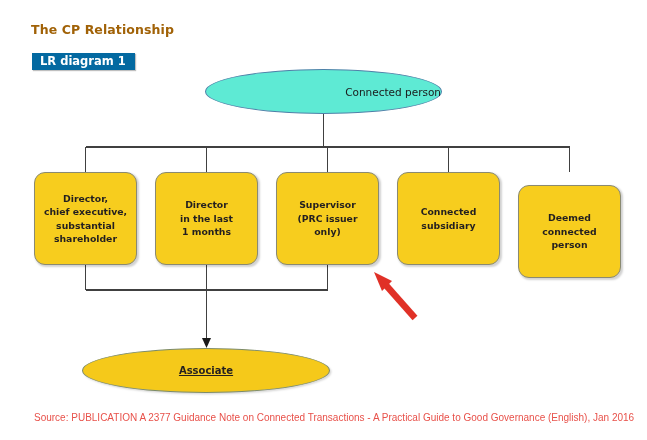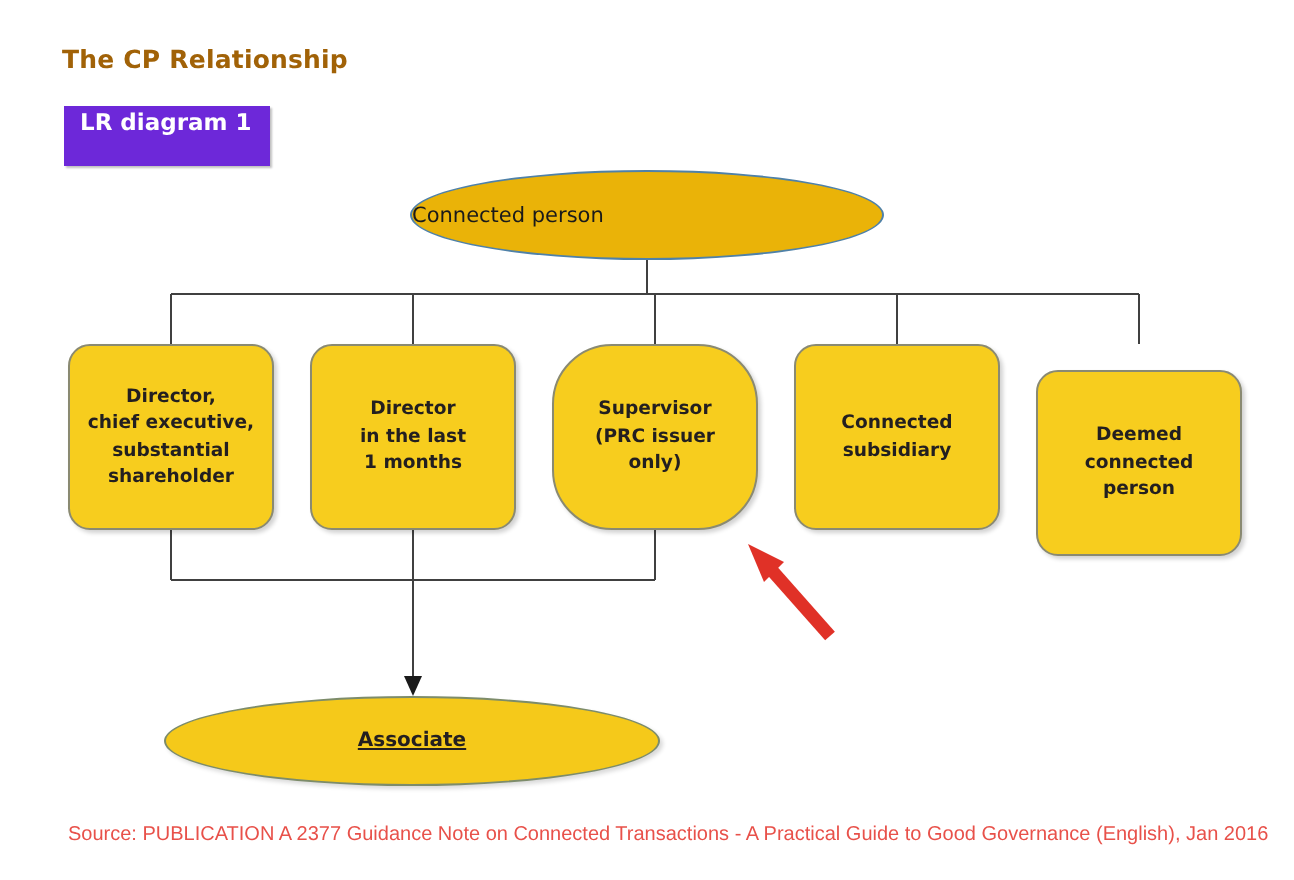--- a/index.html
+++ b/index.html
@@ -24,54 +24,54 @@
     font-size: 12.5px;
     font-weight: bold;
     color: #a16207;
     letter-spacing: 0.1px;
     white-space: nowrap;
   }
   #diagram-badge {
     position: absolute;
     left: 32px;
     top: 53px;
-    height: 30px;
+    height: 17px;
     line-height: 17px;
     padding: 0 9px 0 8px;
-    background: #6d28d9;
+    background: #0369a1;
     color: #ffffff;
     font-size: 11.5px;
     font-weight: bold;
     white-space: nowrap;
     box-shadow: 1px 1px 1px rgba(0,0,0,0.25);
   }
 
   
   #connectors {
     position: absolute;
     left: 0;
     top: 0;
     width: 647px;
     height: 440px;
   }
 
   
   #root-node {
     position: absolute;
     left: 205px;
-    top: 85px;
+    top: 69px;
     width: 237px;
     height: 45px;
     border: 1.3px solid #4F81A8;
     border-radius: 50%;
-    background: #eab308;
+    background: #5eead4;
     box-sizing: border-box;
     display: flex;
     align-items: center;
-    justify-content: flex-start;
+    justify-content: flex-end;
   }
   #root-node .node-label {
     font-size: 10.5px;
     color: #1a1a1a;
     white-space: nowrap;
   }
 
   
   .node-box {
     position: absolute;
@@ -91,21 +91,21 @@
   .node-box .node-label {
     font-size: 9.3px;
     line-height: 13.4px;
     color: #231f20;
     font-weight: 600;
     padding: 0 5px;
     white-space: pre-line;
   }
   #node-box-1 { left: 34px; }
   #node-box-2 { left: 155px; }
-  #node-box-3 { left: 276px; border-radius: 30px; }
+  #node-box-3 { left: 276px; }
   #node-box-4 { left: 397px; }
   #node-box-5 { left: 518px; margin-top: 13px; }
 
   
   #associate-node {
     position: absolute;
     left: 82px;
     top: 348px;
     width: 248px;
     height: 45px;

